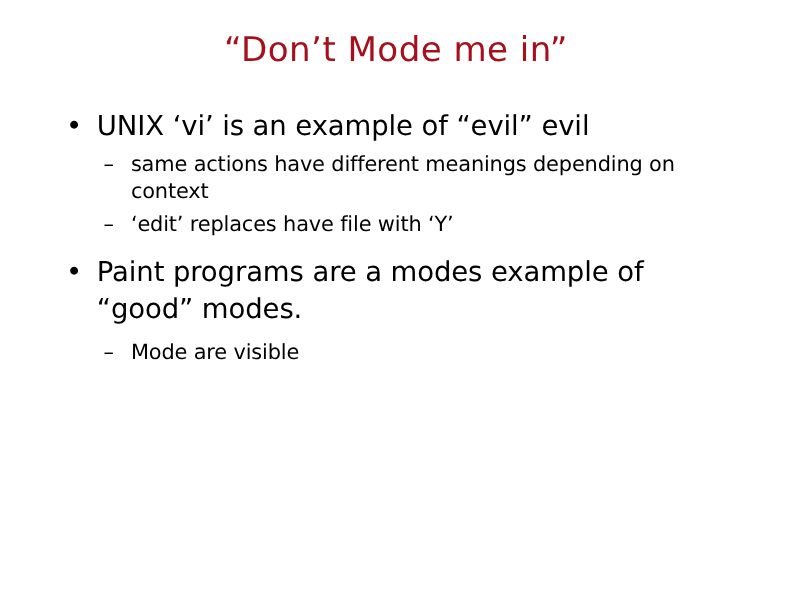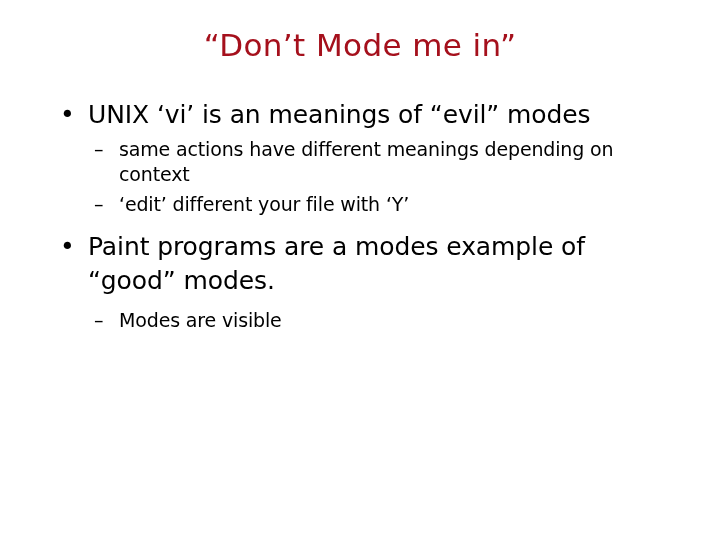--- a/index.html
+++ b/index.html
@@ -90,45 +90,45 @@
 <body>
 
 <div class="slide">
 
   <div class="slide-title">“Don’t Mode me in”</div>
 
   <div class="body-area">
 
     <div class="bullet-l1">
       <span class="marker">•</span>
-      <span>UNIX ‘vi’ is an meanings of “evil” modes</span>
+      <span>UNIX ‘vi’ is an example of “evil” evil</span>
     </div>
 
     <div class="gap-sm"></div>
 
     <div class="bullet-l2">
       <span class="marker">–</span>
       <span>same actions have different meanings depending on context</span>
     </div>
 
     <div class="gap-sm"></div>
 
     <div class="bullet-l2">
       <span class="marker">–</span>
-      <span>‘edit’ different your file with ‘Y’</span>
+      <span>‘edit’ replaces have file with ‘Y’</span>
     </div>
 
     <div class="gap-lg"></div>
 
     <div class="bullet-l1">
       <span class="marker">•</span>
       <span>Paint programs are a modes example of “good” modes.</span>
     </div>
 
     <div class="gap-md"></div>
 
     <div class="bullet-l2">
       <span class="marker">–</span>
-      <span>Modes are visible</span>
+      <span>Mode are visible</span>
     </div>
 
   </div>
 </div>
 
 </body></html>

